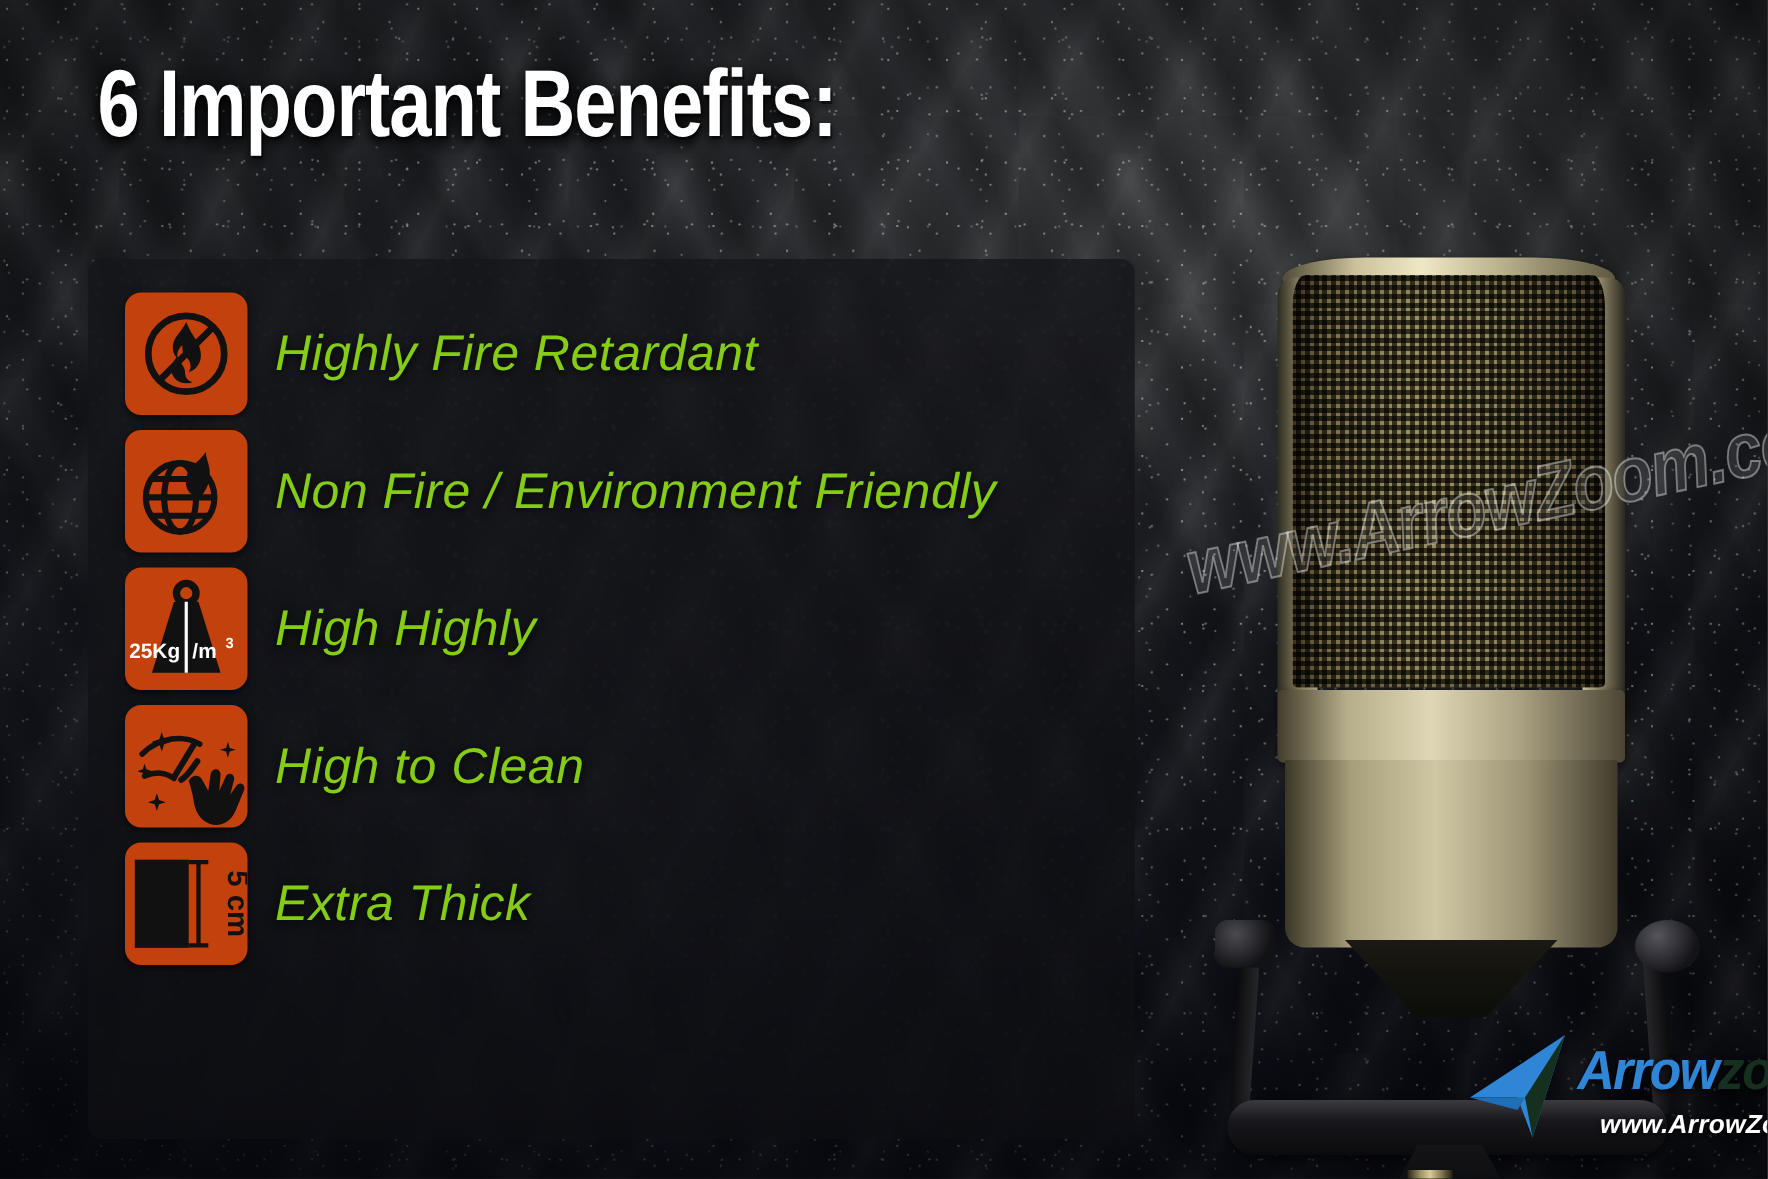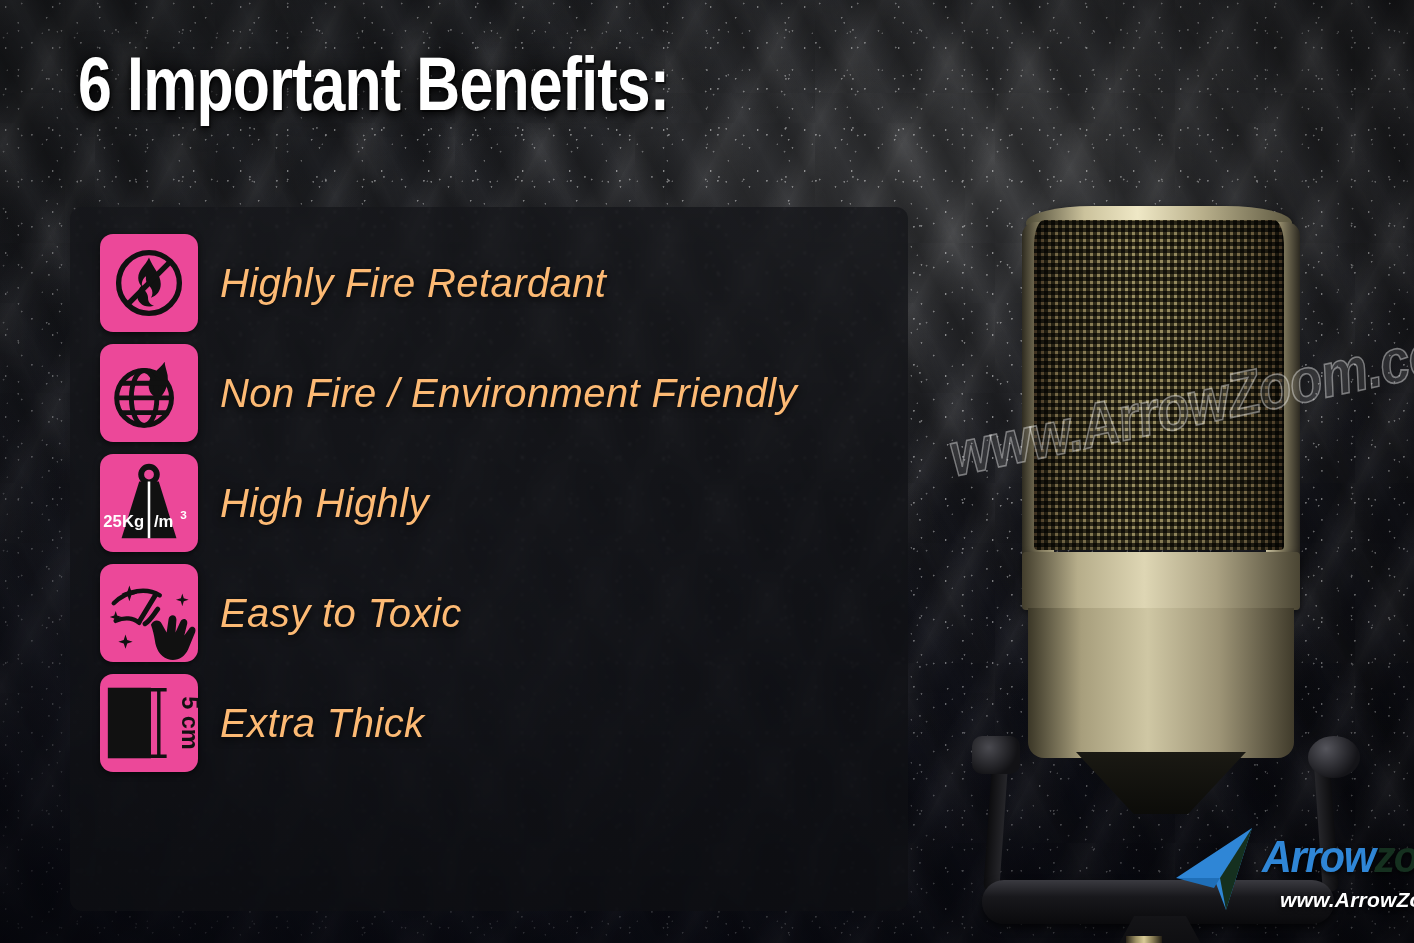--- a/index.html
+++ b/index.html
@@ -106,32 +106,32 @@
   }
   .row{
     display:flex;
     align-items:center;
     height:110px;
     gap:22px;
   }
   .ico{
     width:98px;height:98px;
     flex:0 0 98px;
-    background:#ec4899;
+    background:#c2410c;
     border-radius:13px;
     position:relative;
     overflow:hidden;
     box-shadow:0 2px 6px rgba(0,0,0,.6);
   }
   .ico svg{display:block;width:100%;height:100%;}
   .label{
     font-size:40px;
     font-style:italic;
     font-weight:300;
-    color:#fdba74;
+    color:#84cc16;
     letter-spacing:.4px;
     white-space:nowrap;
     text-shadow:0 2px 8px rgba(0,0,0,.85);
   }
 
   
   .mic-wrap{position:absolute;left:930px;top:180px;width:460px;height:763px;}
   .mic-grille{
     position:absolute;left:104px;top:40px;width:250px;height:330px;
     border-radius:10px 10px 4px 4px/26px 26px 4px 4px;
@@ -344,21 +344,21 @@
           <path d="M46 61c6-4 9-10 13-15" stroke="#111" stroke-width="5" stroke-linecap="round" fill="none"></path>
           <path d="M52 62c3-6 9-5 11-1l5 9 2-14c1-5 8-5 8 1l-1 13 5-11c2-5 8-3 7 2l-3 12 5-7c3-4 8-1 6 4l-7 17c-4 9-13 13-21 10-8-3-12-11-13-19-1-6-2-10-4-16z" fill="#111"></path>
           <g fill="#111">
             <path d="M30 22l2 6 6 2-6 2-2 6-2-6-6-2 6-2z"></path>
             <path d="M84 30l1.5 5 5 1.5-5 1.5-1.5 5-1.5-5-5-1.5 5-1.5z"></path>
             <path d="M16 48l1.5 4.5 4.5 1.5-4.5 1.5-1.5 4.5-1.5-4.5-4.5-1.5 4.5-1.5z"></path>
             <path d="M26 72l1.8 5.5 5.5 1.8-5.5 1.8-1.8 5.5-1.8-5.5-5.5-1.8 5.5-1.8z"></path>
           </g>
         </svg>
       </div>
-      <div class="label">Easy to Toxic</div>
+      <div class="label">High to Clean</div>
     </div>
 
 
     <div class="row">
       <div class="ico">
         <svg viewBox="0 0 100 100" aria-hidden="true">
           <rect x="8" y="14" width="44" height="72" fill="#111"></rect>
           <g stroke="#111" stroke-width="3.5">
             <line x1="60" y1="16" x2="60" y2="84"></line>
             <line x1="52" y1="16" x2="68" y2="16"></line>

